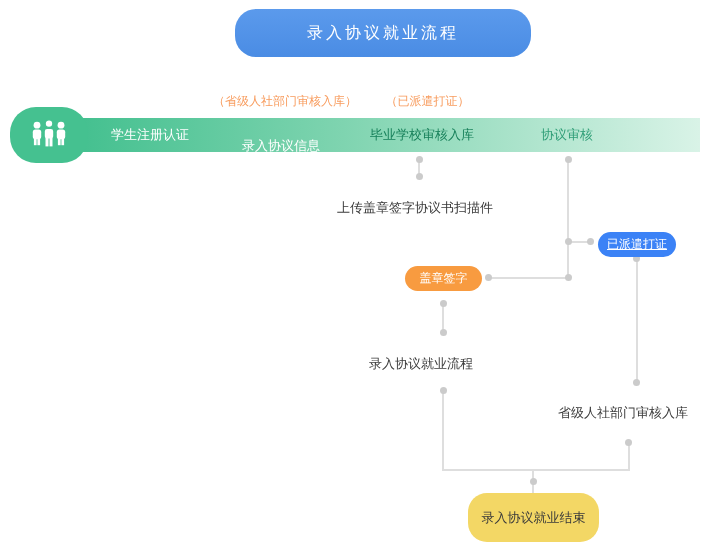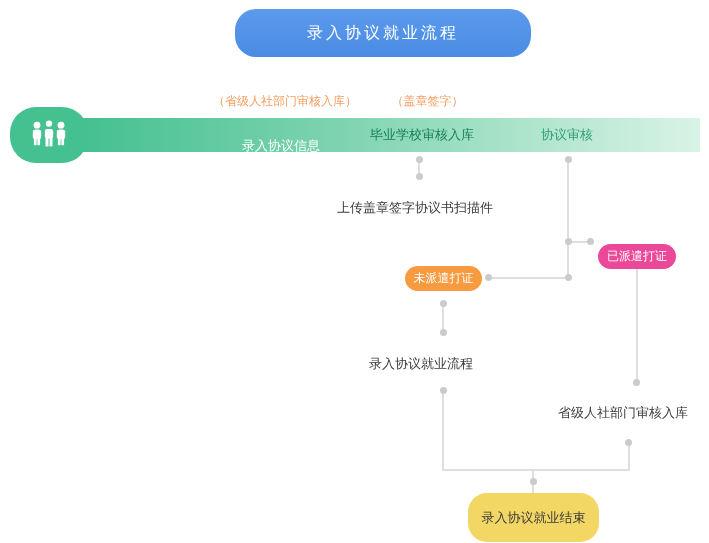--- a/index.html
+++ b/index.html
@@ -49,21 +49,21 @@
   }
   .box-upload{left:337px;top:187px;width:180px;height:41px;}
   .box-school{left:369px;top:345px;width:146px;height:38px;}
   .box-prov{left:558px;top:394px;width:147px;height:38px;}
 
   .badge{
     position:absolute;height:25px;border-radius:13px;color:#fff;font-size:12px;
     display:flex;align-items:center;justify-content:center;white-space:nowrap;
   }
   .badge-orange{left:405px;top:266px;width:77px;background:#f89b40;}
-  .badge-blue{left:598px;top:244px;width:78px;background:#ec4899;}
+  .badge-blue{left:598px;top:232px;width:78px;background:#3b82f6;text-decoration:underline;}
 
   .end-pill{
     position:absolute;left:468px;top:493px;width:131px;height:49px;
     border-radius:19px;background:#f3d765;color:#3a3a3a;font-size:13px;
     display:flex;align-items:center;justify-content:center;white-space:nowrap;
   }
 
   
   .line{position:absolute;background:#dedede;}
   .dot{position:absolute;width:7px;height:7px;border-radius:50%;background:#cbcbcb;}
@@ -71,21 +71,21 @@
 </head>
 <body>
 
 <div id="stage">
 
   <div class="header-pill">
     <span>录入协议就业流程</span>
   </div>
 
   <div class="annotation a1">（省级人社部门审核入库）</div>
-  <div class="annotation a2">（盖章签字）</div>
+  <div class="annotation a2">（已派遣打证）</div>
 
   <div class="process-bar"></div>
   <div class="icon-badge">
     <span>
       <svg width="44" height="33" viewBox="0 0 44 33">
         <g fill="#ffffff">
 
           <circle cx="10" cy="8.2" r="3.4"></circle>
           <rect x="5.8" y="12.6" width="8.4" height="9.6" rx="2.6"></rect>
           <rect x="6.9" y="21" width="2.7" height="7.2"></rect>
@@ -97,20 +97,21 @@
           <rect x="34.4" y="21" width="2.7" height="7.2"></rect>
 
           <circle cx="22" cy="6.6" r="3.9" stroke="#45c190" stroke-width="1.4"></circle>
           <rect x="17.1" y="11.4" width="9.8" height="10.8" rx="3" stroke="#45c190" stroke-width="1.4"></rect>
           <rect x="18.5" y="21" width="3" height="8.4"></rect>
           <rect x="22.5" y="21" width="3" height="8.4"></rect>
         </g>
       </svg>
     </span>
   </div>
+  <div class="step-label s1">学生注册认证</div>
   <div class="step-label s2">录入协议信息</div>
   <div class="step-label s3">毕业学校审核入库</div>
   <div class="step-label s4">协议审核</div>
 
   <div class="line" style="left:418px;top:159px;width:2px;height:17px;"></div>
   <div class="line" style="left:567px;top:159px;width:2px;height:120px;"></div>
   <div class="line" style="left:568px;top:241px;width:22px;height:2px;"></div>
   <div class="line" style="left:489px;top:277px;width:80px;height:2px;"></div>
   <div class="line" style="left:442px;top:303px;width:2px;height:30px;"></div>
   <div class="line" style="left:636px;top:258px;width:2px;height:124px;"></div>
@@ -132,21 +133,21 @@
   <div class="dot" style="left:633px;top:379px;"></div>
   <div class="dot" style="left:440px;top:387px;"></div>
   <div class="dot" style="left:625px;top:439px;"></div>
   <div class="dot" style="left:530px;top:478px;"></div>
 
   <div class="gold-box box-upload">
     <span>上传盖章签字协议书扫描件</span>
   </div>
 
   <div class="badge badge-orange">
-    <span>未派遣打证</span>
+    <span>盖章签字</span>
   </div>
 
   <div class="badge badge-blue">
     <span>已派遣打证</span>
   </div>
 
   <div class="gold-box box-school">
     <span>录入协议就业流程</span>
   </div>
 

